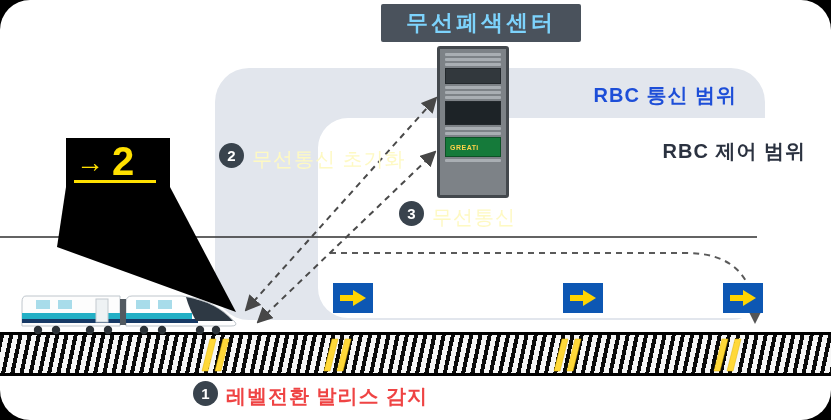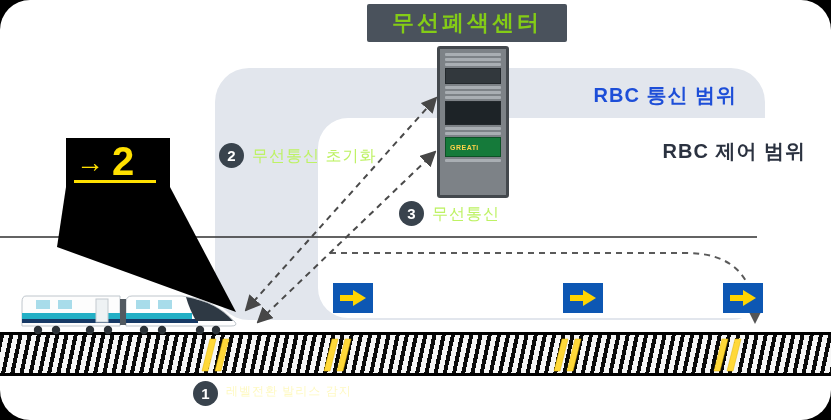--- a/index.html
+++ b/index.html
@@ -34,41 +34,41 @@
           background:#7d8287; border:3px solid #43484d; border-radius:3px;
           display:flex; flex-direction:column; gap:2px; padding:4px 5px; overflow:hidden; }
   .slat { height:3px; background:#a9aeb3; border-radius:1px; flex:none; }
   .screen { height:16px; background:#32383d; border:1px solid #23282c; flex:none; }
   .screen.dark { height:24px; background:#1d2327; }
   .rack-green { height:20px; background:#157a3a; border:1px solid #0c5226; flex:none;
                 display:flex; align-items:center; padding-left:4px; }
   .rack-green span { font-size:7px; color:#ffd24a; font-weight:700; letter-spacing:.5px; }
 
   
-  .title-box { position:absolute; left:367px; top:4px; width:200px; height:38px;
-               background:#4a525c; color:#84cc16; display:flex; align-items:center; justify-content:center;
+  .title-box { position:absolute; left:381px; top:4px; width:200px; height:38px;
+               background:#4a525c; color:#7dd3fc; display:flex; align-items:center; justify-content:center;
                font-size:22px; font-weight:700; letter-spacing:3px; border-radius:2px; }
 
   
   .cab-sign { position:absolute; left:66px; top:138px; width:104px; height:50px; background:#000;
               display:flex; align-items:center; gap:8px; padding:0 10px; }
   .cab-sign .arrow { color:#ffe000; font-size:28px; font-weight:700; line-height:1; }
   .cab-sign .level { color:#ffe000; font-size:40px; font-weight:700; line-height:1; margin-top:-4px; }
   .cab-underline { position:absolute; left:8px; right:14px; bottom:5px; height:3px; background:#ffe000; }
 
   
   .badge { position:absolute; width:25px; height:25px; border-radius:50%; background:#39434d; color:#fff;
            display:flex; align-items:center; justify-content:center; font-size:15px; font-weight:700; }
   .badge.n2 { left:219px; top:143px; }
   .badge.n3 { left:399px; top:201px; }
   .badge.n1 { left:193px; top:381px; }
-  .step-label { position:absolute; font-size:16px; color:#bef264; letter-spacing:1px; }
+  .step-label { position:absolute; font-size:20px; color:#fef9c3; letter-spacing:1px; }
   .step-label.l2 { left:252px; top:146px; }
   .step-label.l3 { left:432px; top:204px; }
-  .step-label.l1 { left:226px; top:383px; font-size:12px; font-weight:400; color:#fef9c3; }
+  .step-label.l1 { left:226px; top:383px; font-size:20px; font-weight:700; color:#ef4444; }
 </style>
 </head>
 <body>
 
 <div class="canvas">
   <div class="page"></div>
 
   <div class="zone-comm">
     <div class="zone-comm-label">RBC 통신 범위</div>
   </div>

